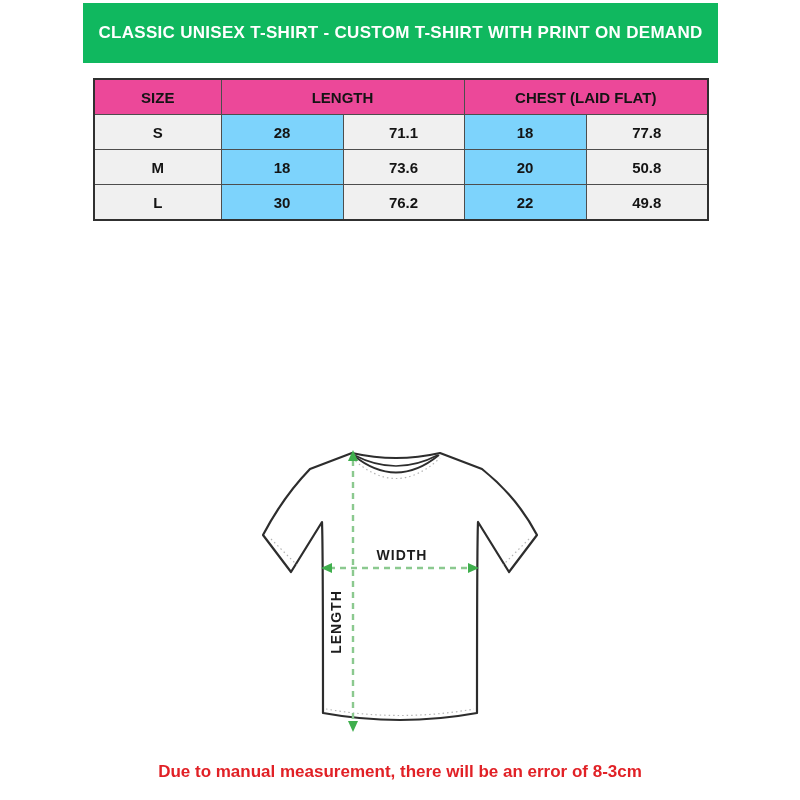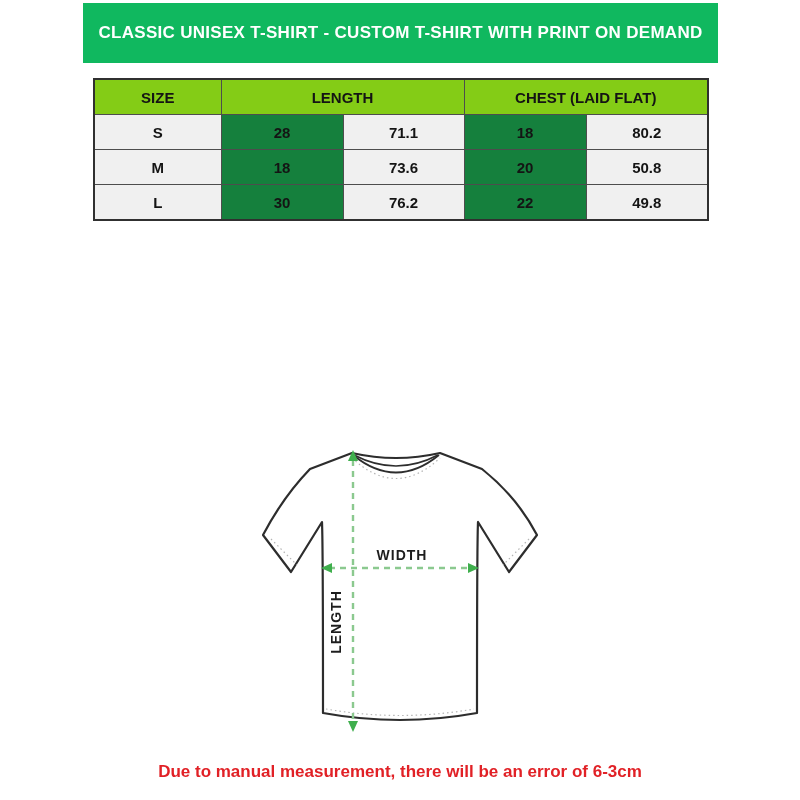--- a/index.html
+++ b/index.html
@@ -45,23 +45,23 @@
   }
   .size-table th, .size-table td {
     border: 1.5px solid #4d4d4d;
     height: 34px;
     text-align: center;
     vertical-align: middle;
     font-size: 15px;
     font-weight: bold;
     color: #141414;
     padding: 0;
-    background: #15803d;
+    background: #7dd3fc;
   }
-  .size-table th { background: #84cc16; }
+  .size-table th { background: #ec4899; }
   .size-table td.shade { background: #f0f0f0; }
   .col-size  { width: 127px; }
   .col-a     { width: 122px; }
   .col-b     { width: 121px; }
   .col-c     { width: 122px; }
   .col-d     { width: 122px; }
   .diagram {
     position: absolute;
     left: 255px;
     top: 445px;
@@ -102,21 +102,21 @@
         <th colspan="2">LENGTH</th>
         <th colspan="2">CHEST (LAID FLAT)</th>
       </tr>
     </thead>
     <tbody>
         <tr>
           <td class="shade">S</td>
           <td>28</td>
           <td class="shade">71.1</td>
           <td>18</td>
-          <td class="shade">80.2</td>
+          <td class="shade">77.8</td>
         </tr>
         <tr>
           <td class="shade">M</td>
           <td>18</td>
           <td class="shade">73.6</td>
           <td>20</td>
           <td class="shade">50.8</td>
         </tr>
         <tr>
           <td class="shade">L</td>
@@ -160,15 +160,15 @@
 
     <g>
       <line x1="74" y1="123" x2="216" y2="123" stroke="#8BC98F" stroke-width="2.4" stroke-dasharray="6 5"></line>
       <polygon points="66,123 77,118 77,128" fill="#3FAF4D"></polygon>
       <polygon points="224,123 213,118 213,128" fill="#3FAF4D"></polygon>
     </g>
     <text x="147" y="115" text-anchor="middle" font-family="Liberation Sans, sans-serif" font-size="14" font-weight="bold" fill="#1d1d1d" letter-spacing="1">WIDTH</text>
     <text x="86" y="177" text-anchor="middle" transform="rotate(-90 86 177)" font-family="Liberation Sans, sans-serif" font-size="14" font-weight="bold" fill="#1d1d1d" letter-spacing="1">LENGTH</text>
   </svg>
 
-  <div class="footnote">Due to manual measurement, there will be an error of 6-3cm</div>
+  <div class="footnote">Due to manual measurement, there will be an error of 8-3cm</div>
 
 </div>
 
 </body></html>

